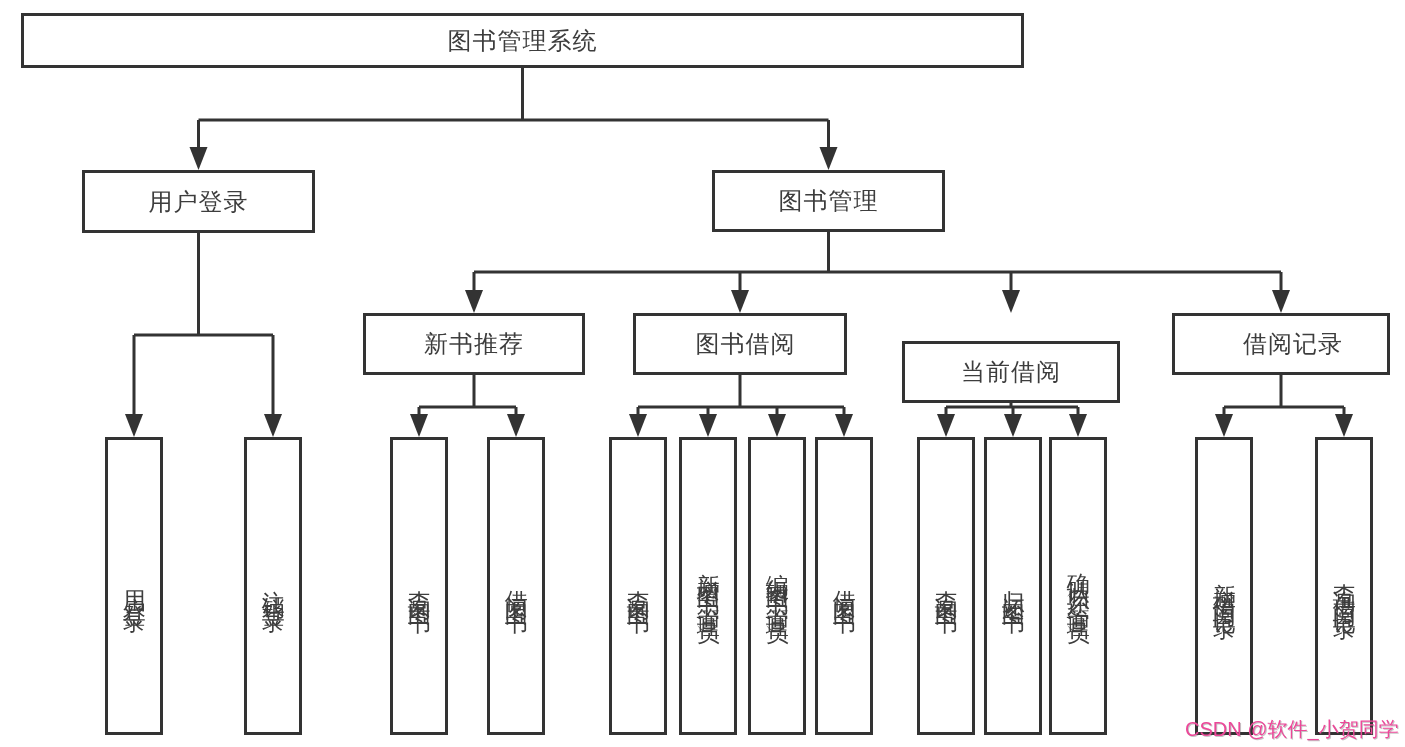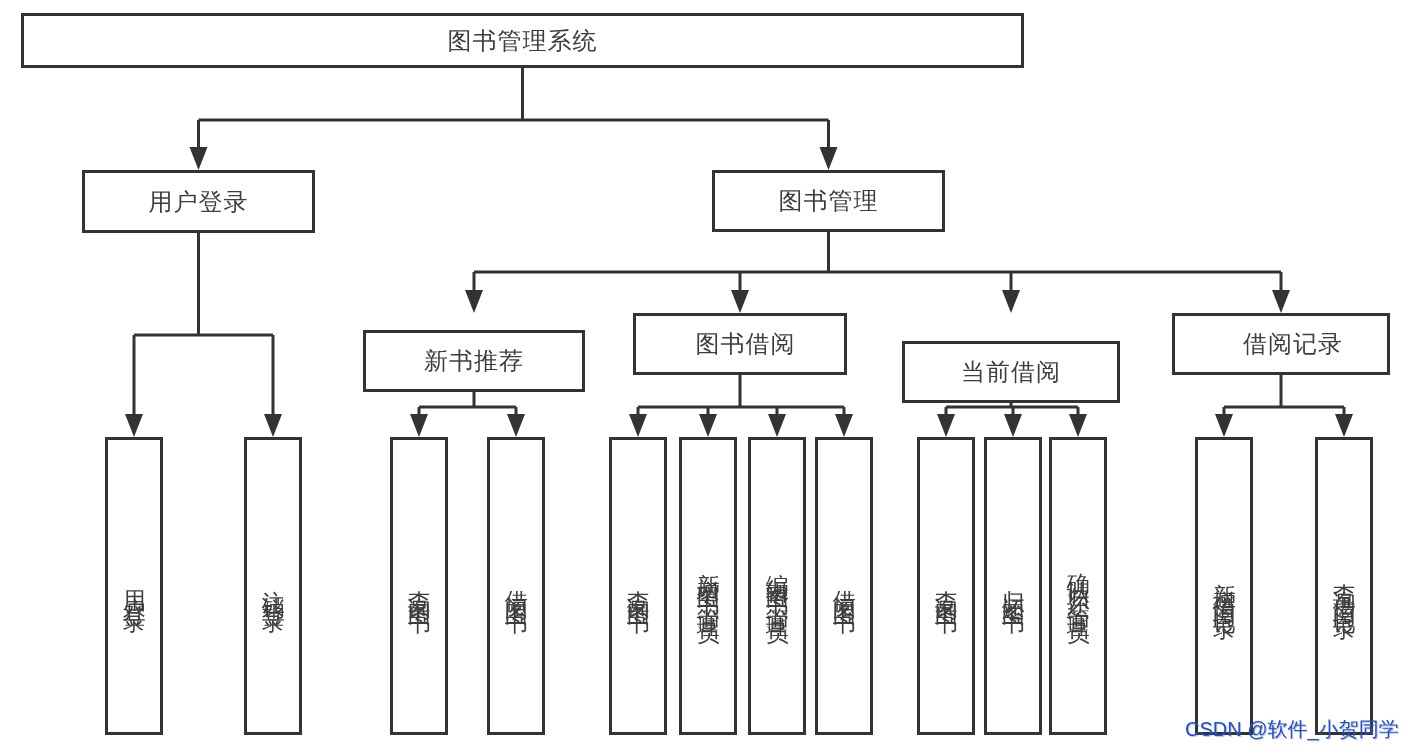--- a/index.html
+++ b/index.html
@@ -36,21 +36,21 @@
     font-size: 23px;
     letter-spacing: 7px;
     white-space: nowrap;
     line-height: 1.2;
   }
   #watermark {
     position: absolute;
     left: 1185px;
     top: 716px;
     font-size: 20px;
-    color: #1d4ed8;
+    color: #ec4899;
     white-space: nowrap;
     text-shadow: 1px 1px 0 rgba(90,90,90,0.35);
   }
 </style>
 </head>
 <body>
 
 <div id="canvas">
 
   <svg id="wires" viewBox="0 0 1405 747" xmlns="http://www.w3.org/2000/svg">
@@ -97,21 +97,21 @@
     <span>图书管理系统</span>
   </div>
 
   <div class="box h" style="left:82px; top:170px; width:233px; height:63px;">
     <span>用户登录</span>
   </div>
   <div class="box h" style="left:712px; top:170px; width:233px; height:62px;font-family:Liberation Serif, serif;">
     <span>图书管理</span>
   </div>
 
-  <div class="box h" style="left:363px; top:330px; width:222px; height:62px;">
+  <div class="box h" style="left:363px; top:313px; width:222px; height:62px;">
     <span>新书推荐</span>
   </div>
   <div class="box h" style="left:633px; top:313px; width:214px; height:62px;padding-left:11px;">
     <span>图书借阅</span>
   </div>
   <div class="box h" style="left:902px; top:313px; width:218px; height:62px;margin-top:28px;">
     <span>当前借阅</span>
   </div>
   <div class="box h" style="left:1172px; top:313px; width:218px; height:62px;padding-left:24px;">
     <span>借阅记录</span>

